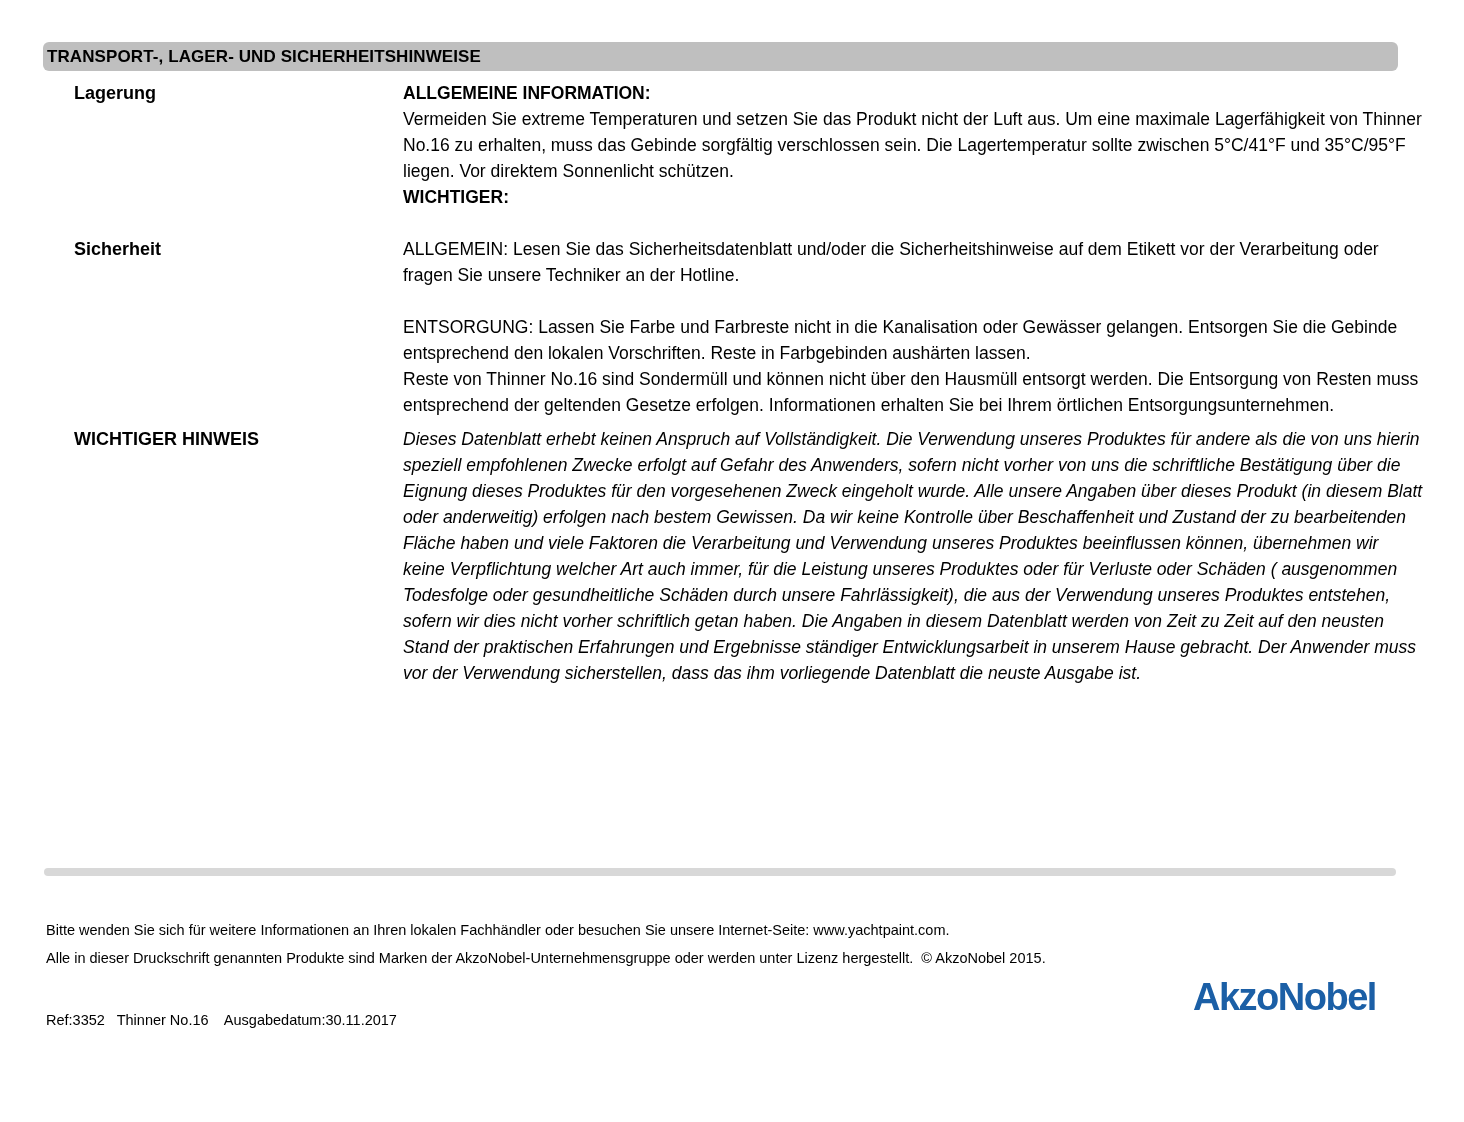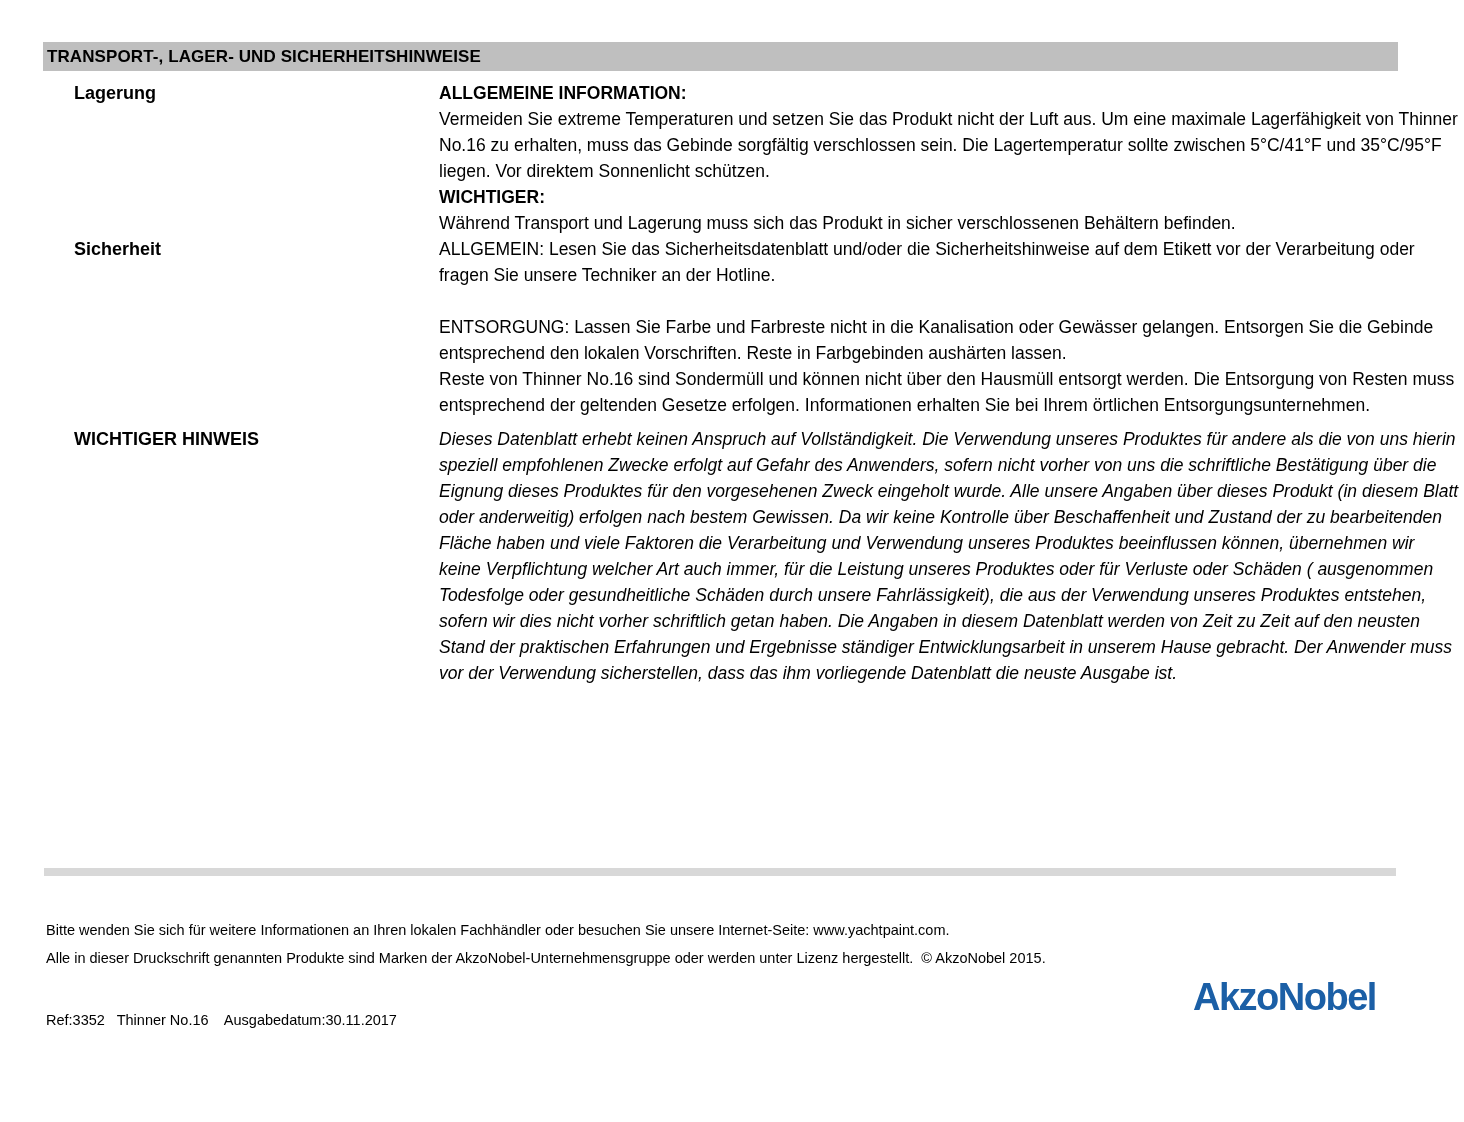--- a/index.html
+++ b/index.html
@@ -1,15 +1,15 @@
 <!DOCTYPE html>
 <html style="--header-bar-bg: #bfbfbf; --divider-bg: #d8d8d8; --logo-blue: #1b5fa6;"><head>
 <meta charset="utf-8">
 <style>
-  * { margin: 0; padding: 0; box-sizing: border-box; }
+  * { margin: 0; padding: 0; box-sizing: border-box; border-radius: 6px; }
   html, body { background: #ffffff; }
   body {
     width: 1464px;
     height: 1122px;
     position: relative;
     font-family: "Liberation Sans", sans-serif;
     color: #000000;
   }
   .page {
     position: absolute;
@@ -46,21 +46,20 @@
     flex: 0 0 329px;
     font-size: 18px;
     font-weight: bold;
     line-height: 26px;
     margin-left: 28px;
   }
   .row .content {
     width: 1020px;
     font-size: 17.5px;
     line-height: 26px;
-    margin-left: 36px;
   }
   .content .bold-head { font-weight: bold; }
   .content .para { white-space: pre-line; }
   .content .para.gap-above { margin-top: 26px; }
   .row-hinweis .content { font-style: italic; }
   .divider {
     position: absolute;
     left: 44px;
     top: 868px;
     width: 1352px;
@@ -95,21 +94,20 @@
   <div class="section-bar">
     <span class="title">TRANSPORT-, LAGER- UND SICHERHEITSHINWEISE</span>
   </div>
 
   <div class="row row-lagerung">
     <div class="label">Lagerung</div>
     <div class="content">
       <div class="bold-head">ALLGEMEINE INFORMATION:</div>
       <div class="para">Vermeiden Sie extreme Temperaturen und setzen Sie das Produkt nicht der Luft aus. Um eine maximale Lagerfähigkeit von Thinner No.16 zu erhalten, muss das Gebinde sorgfältig verschlossen sein. Die Lagertemperatur sollte zwischen 5°C/41°F und 35°C/95°F liegen. Vor direktem Sonnenlicht schützen.</div>
       <div class="bold-head">WICHTIGER:</div>
-      <div class="para">Während Transport und Lagerung muss sich das Produkt in sicher verschlossenen Behältern befinden.</div>
     </div>
   </div>
 
   <div class="row row-sicherheit">
     <div class="label">Sicherheit</div>
     <div class="content">
       <div class="para">ALLGEMEIN: Lesen Sie das Sicherheitsdatenblatt und/oder die Sicherheitshinweise auf dem Etikett vor der Verarbeitung oder fragen Sie unsere Techniker an der Hotline.</div>
       <div class="para gap-above">ENTSORGUNG: Lassen Sie Farbe und Farbreste nicht in die Kanalisation oder Gewässer gelangen. Entsorgen Sie die Gebinde entsprechend den lokalen Vorschriften. Reste in Farbgebinden aushärten lassen.
 Reste von Thinner No.16 sind Sondermüll und können nicht über den Hausmüll entsorgt werden. Die Entsorgung von Resten muss entsprechend der geltenden Gesetze erfolgen. Informationen erhalten Sie bei Ihrem örtlichen Entsorgungsunternehmen.</div>
     </div>

